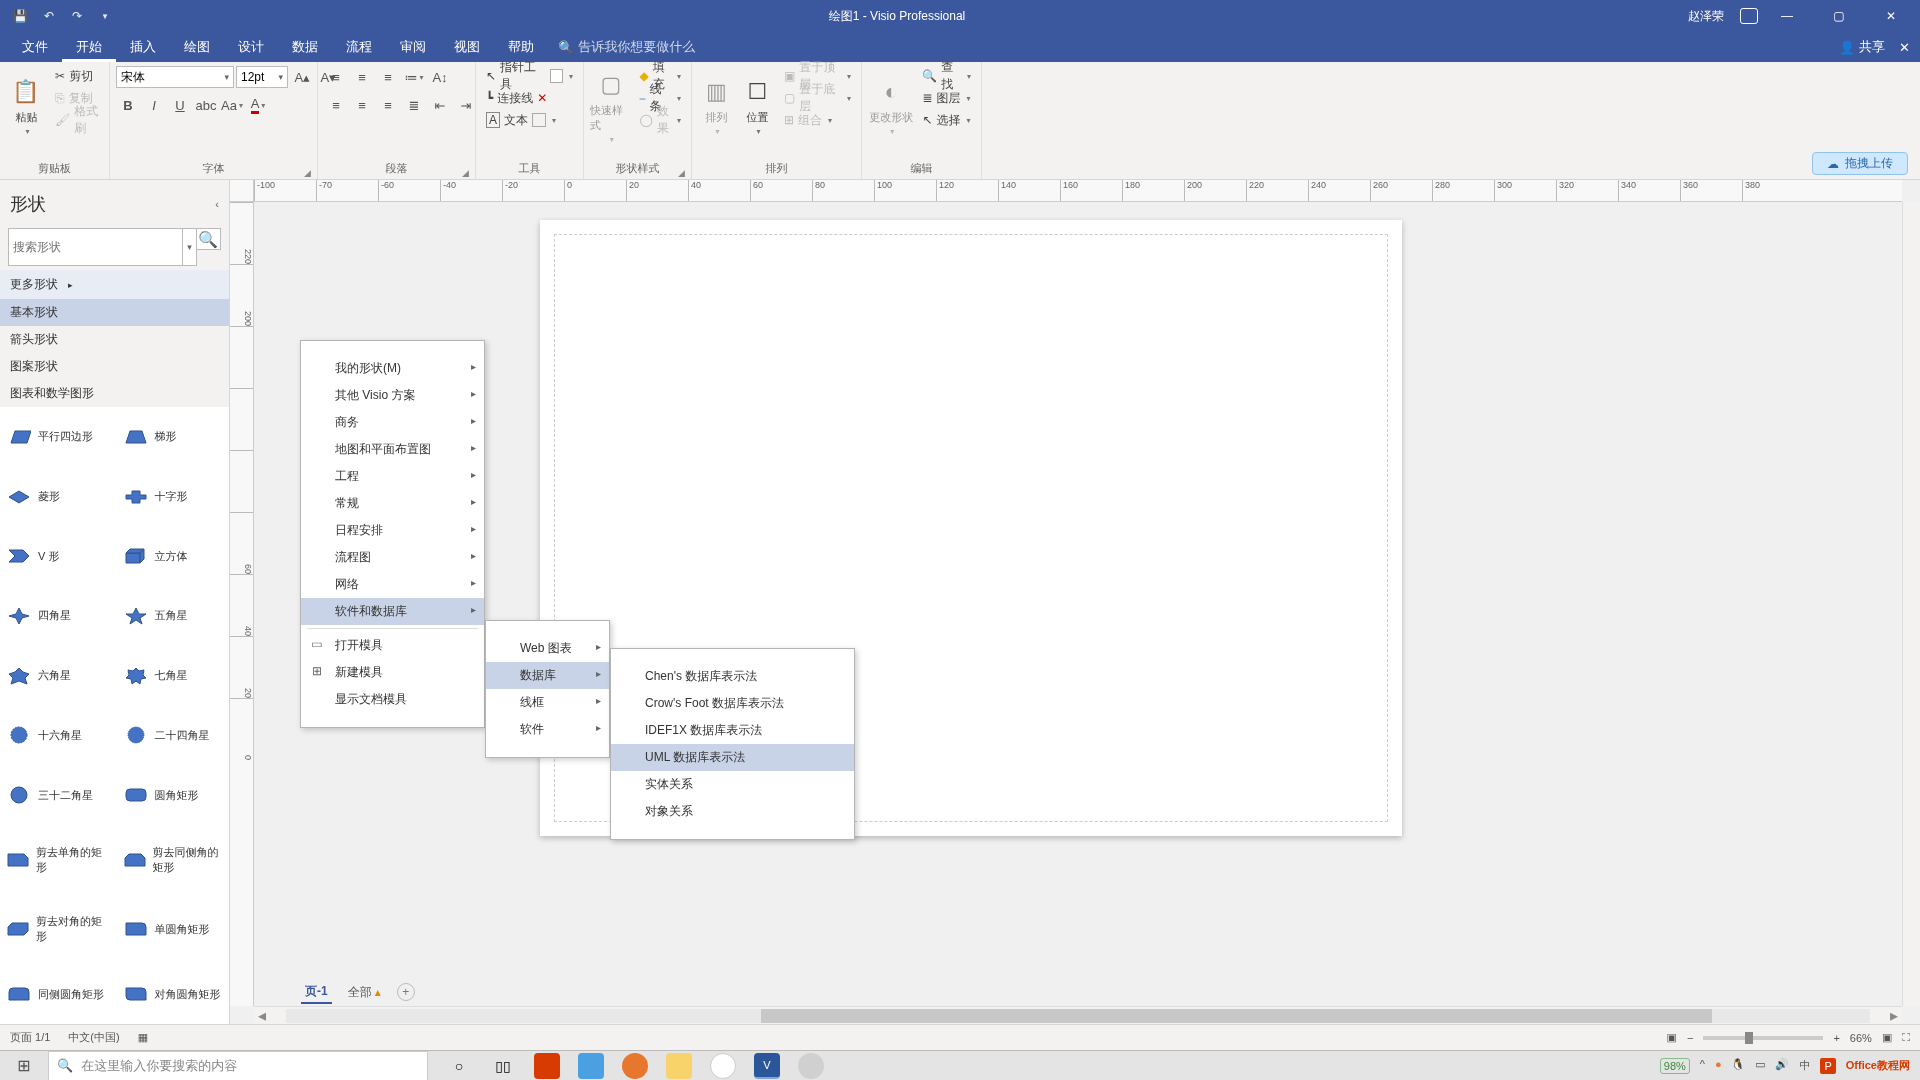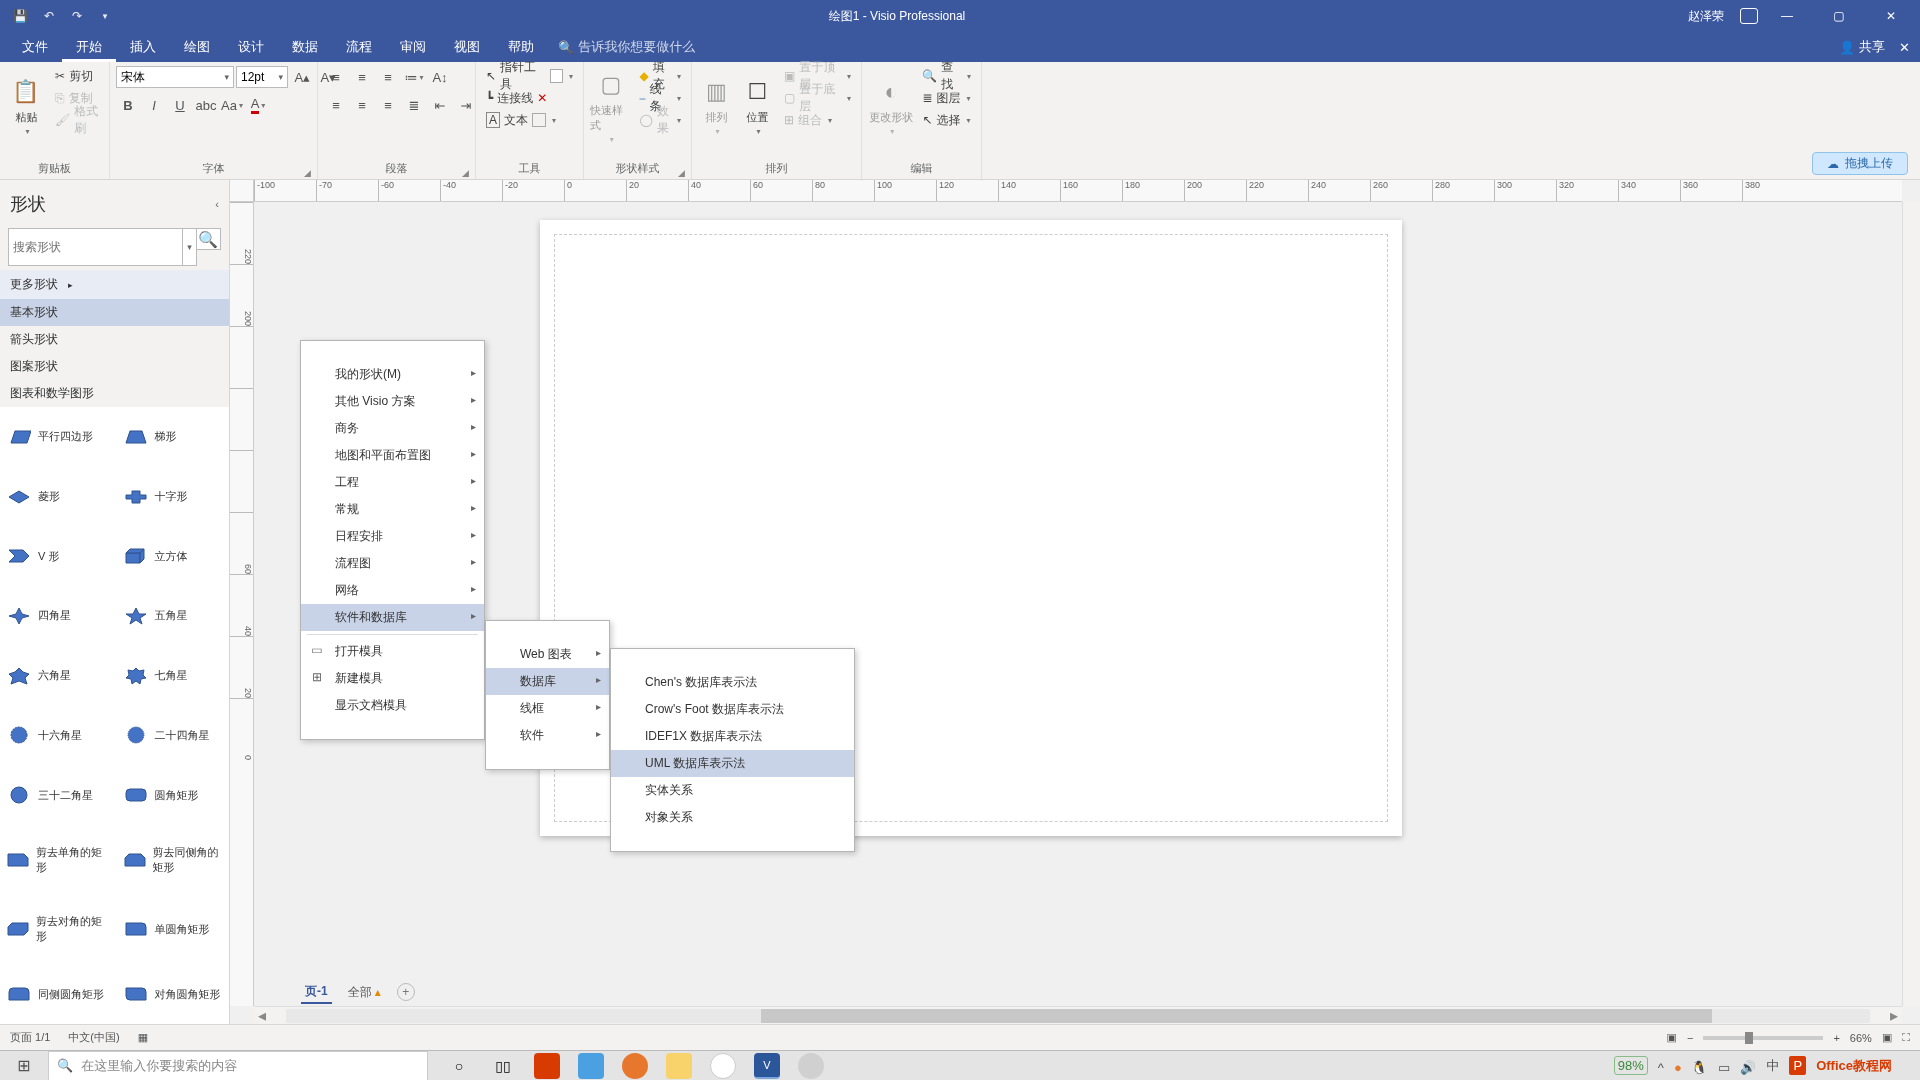--- a/index.html
+++ b/index.html
@@ -70,40 +70,40 @@
 .scroll-h .thumb { position:absolute; left:30%; width:60%; height:100%; background:#c8c8c8; }
 .scroll-v { position:absolute; top:22px; right:0; width:18px; bottom:18px; background:#F3F2F1; border-left:1px solid #ddd; }
 .page { position:absolute; top:40px; left:310px; width:862px; height:616px; background:#fff; box-shadow:0 2px 6px rgba(0,0,0,.25); }
 .page-inner { position:absolute; inset:14px; border:1px dashed #ccc; }
 .page-tabs { position:absolute; bottom:18px; left:30px; height:28px; display:flex; align-items:center; gap:16px; font-size:12px; }
 .page-tabs .pt { color:#3B579D; font-weight:bold; border-bottom:2px solid #3B579D; padding:2px 4px;margin-left:41px; }
 .page-tabs .all { color:#555; display:flex; align-items:center; gap:3px; }
 .page-tabs .add { width:18px; height:18px; border:1px solid #bbb; border-radius:9px; display:flex; align-items:center; justify-content:center; color:#777; }
 
 
-.menu { position:absolute; background:#fff; border:1px solid #b5b5b5; box-shadow:2px 2px 6px rgba(0,0,0,.2); font-size:12px; padding:20px 0; z-index:50; }
+.menu { position:absolute; background:#fff; border:1px solid #b5b5b5; box-shadow:2px 2px 6px rgba(0,0,0,.2); font-size:12px; padding:14px 0; z-index:50; }
 .menu .mi { padding:5px 30px 5px 34px; position:relative; white-space:nowrap; color:#333; }
 .menu .mi .sub { position:absolute; right:8px; top:6px; font-size:10px; color:#666; }
 .menu .mi.hi { background:#C9D3E8; }
 .menu .mi .ico { position:absolute; left:8px; top:4px; width:16px; height:16px; color:#666; font-size:12px; display:flex; align-items:center; justify-content:center; }
 .menu .sep { height:1px; background:#ddd; margin:3px 6px; }
 
 
 .statusbar { position:absolute; bottom:30px; left:0; right:0; height:26px; background:#F3F2F1; border-top:1px solid #d6d6d6; display:flex; align-items:center; font-size:11px; color:#555; padding:0 10px; gap:18px; }
 .statusbar .right { margin-left:auto; display:flex; align-items:center; gap:10px; }
 .zoom-slider { width:120px; height:4px; background:#ccc; position:relative; }
 .zoom-slider .knob { position:absolute; left:35%; top:-4px; width:8px; height:12px; background:#888; }
 
 
 .taskbar { position:absolute; bottom:0; left:0; right:0; height:30px; background:#E4E4E4; border-top:1px solid #bbb; display:flex; align-items:center; }
 .taskbar .start { width:48px; height:30px; display:flex; align-items:center; justify-content:center; color:#555; font-size:16px; }
 .taskbar .search { flex:0 0 380px; height:30px; background:#fff; border:1px solid #ccc; display:flex; align-items:center; padding:0 8px; gap:8px; color:#888; font-size:13px; }
 .taskbar .icons { display:flex; align-items:center; gap:18px; margin-left:18px; }
 .taskbar .tb-ic { width:26px; height:26px; border-radius:4px; display:flex; align-items:center; justify-content:center; font-size:14px; }
-.taskbar .tray { margin-left:auto; display:flex; align-items:flex-end; gap:10px; padding-right:28px; font-size:13px; color:#555; }
+.taskbar .tray { margin-left:auto; display:flex; align-items:flex-start; gap:10px; padding-right:10px; font-size:11px; color:#555; }
 .tb-app { width:26px; height:26px; border-radius:3px; }
 </style>
 </head>
 <body>
 
 <div class="titlebar">
   <div class="qat">
     <span>💾</span>
     <span>↶</span>
     <span>↷</span>

